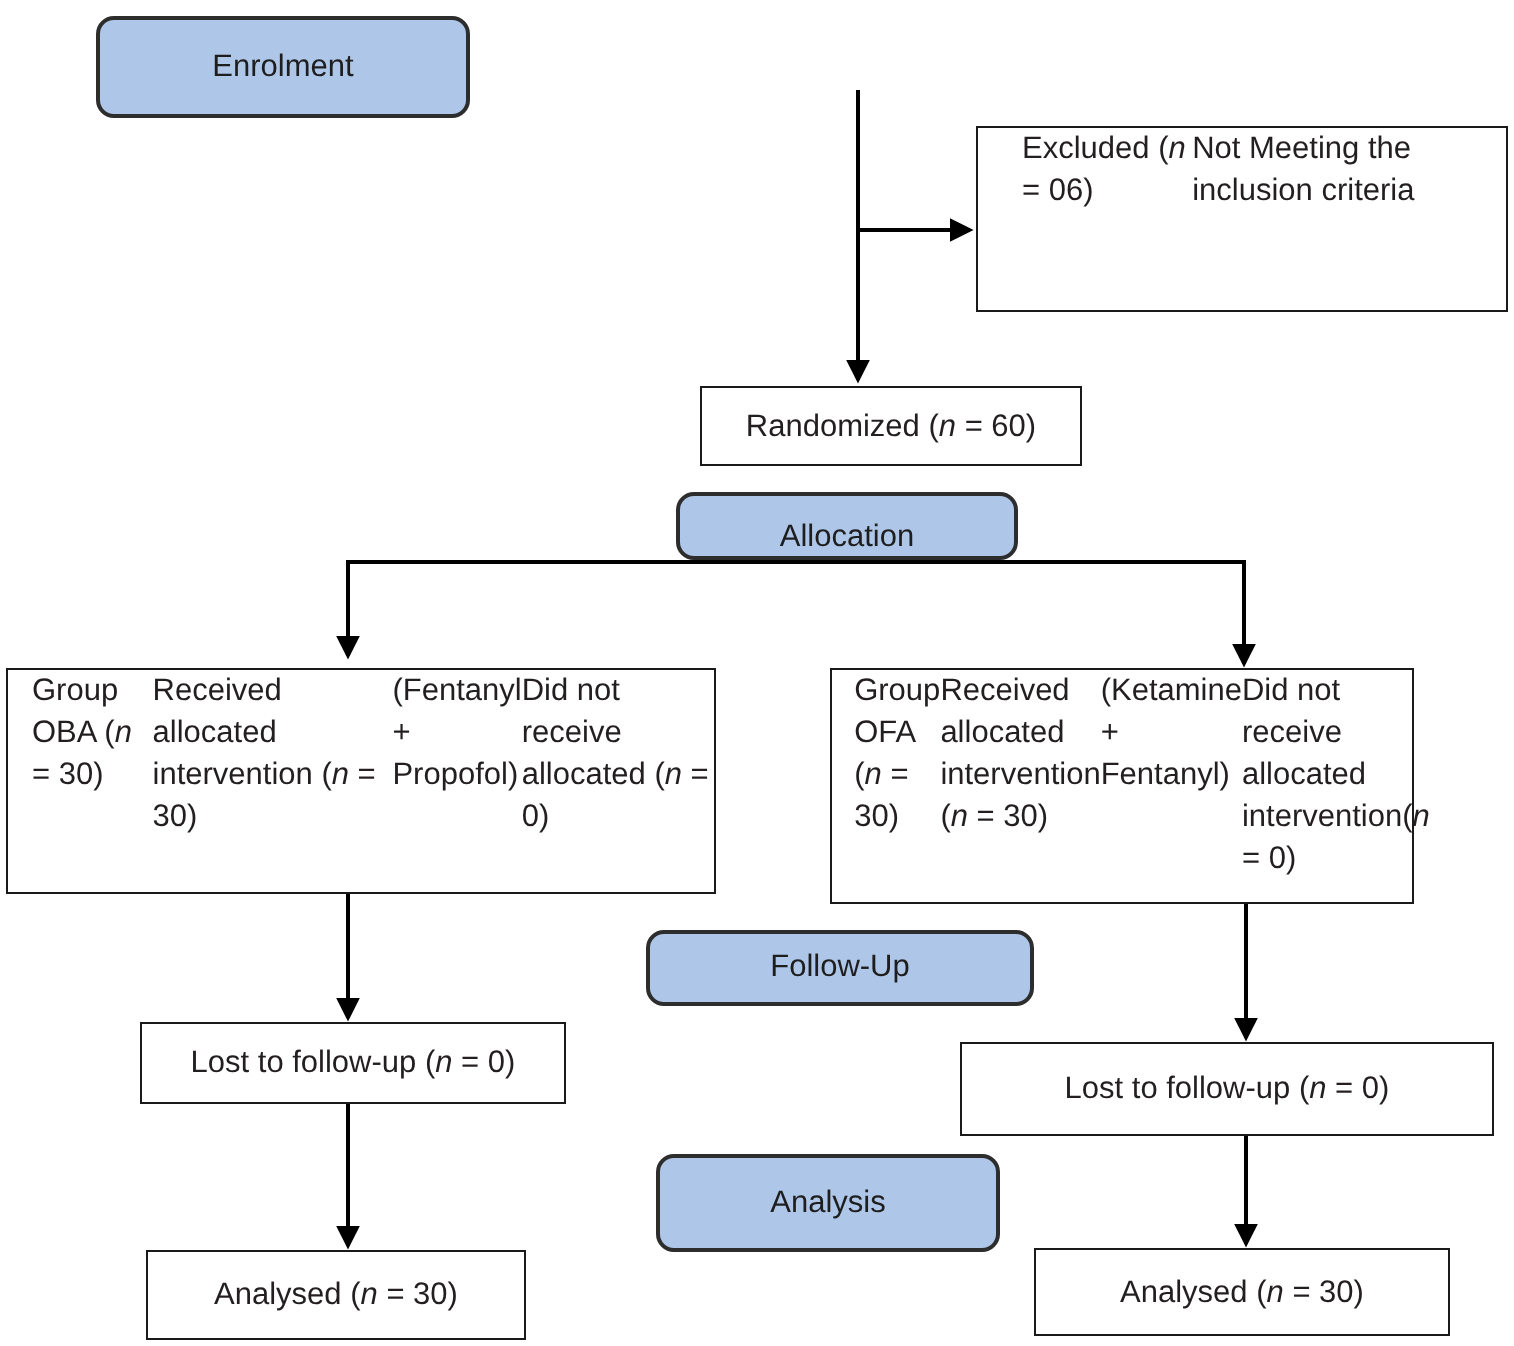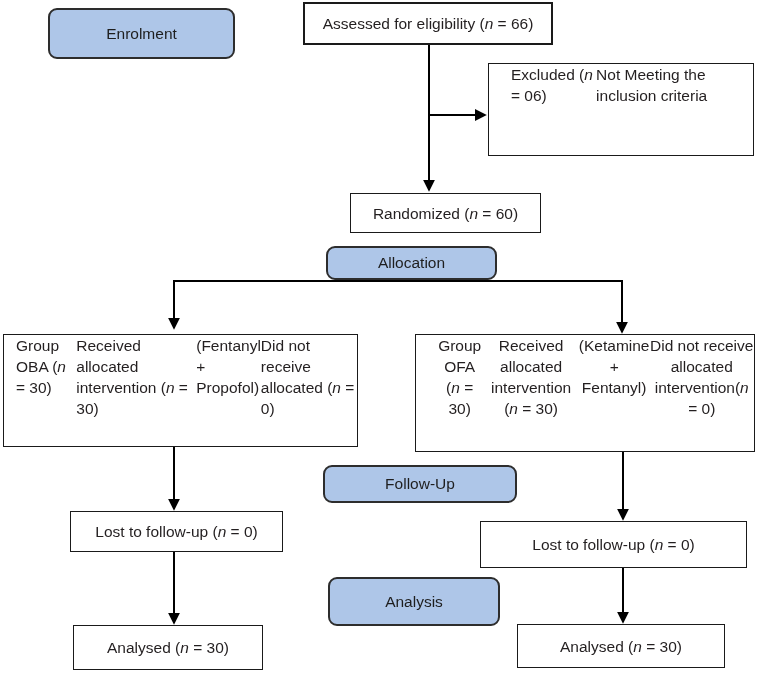--- a/index.html
+++ b/index.html
@@ -63,51 +63,48 @@
     <line x1="622" y1="280" x2="622" y2="332" stroke="#000000" stroke-width="2" marker-end="url(#ah)"></line>
     <line x1="174" y1="443" x2="174" y2="509" stroke="#000000" stroke-width="2" marker-end="url(#ah)"></line>
     <line x1="174" y1="552" x2="174" y2="623" stroke="#000000" stroke-width="2" marker-end="url(#ah)"></line>
     <line x1="623" y1="452" x2="623" y2="519" stroke="#000000" stroke-width="2" marker-end="url(#ah)"></line>
     <line x1="623" y1="568" x2="623" y2="622" stroke="#000000" stroke-width="2" marker-end="url(#ah)"></line>
   </svg>
 
   <div class="stage" style="left:48px; top:8px; width:187px; height:51px;">
     <span>Enrolment</span>
   </div>
-  <div class="stage" style="left:326px; top:246px; width:171px; height:34px;">
+  <div class="stage" style="left:338px; top:246px; width:171px; height:34px;align-items:flex-end;">
     <span>Allocation</span>
   </div>
   <div class="stage" style="left:323px; top:465px; width:194px; height:38px;">
     <span>Follow-Up</span>
   </div>
   <div class="stage" style="left:328px; top:577px; width:172px; height:49px;">
     <span>Analysis</span>
   </div>
 
-  <div class="box" style="left:303px; top:2px; width:250px; height:43px; border-width:2px;">
-    <span class="line">Assessed for eligibility (<i>n</i> = 66)</span>
-  </div>
 
   <div class="box leftalign" style="left:488px; top:63px; width:266px; height:93px; padding-left:22px;">
     <span class="line">Excluded (<i>n</i> = 06)</span>
     <span class="line">Not Meeting the inclusion criteria</span>
   </div>
 
   <div class="box" style="left:337px; top:193px; width:191px; height:40px;margin-left:13px;">
     <span class="line">Randomized (<i>n</i> = 60)</span>
   </div>
 
   <div class="box leftalign" style="left:3px; top:334px; width:355px; height:113px; padding-left:12px;">
     <span class="line">Group OBA (<i>n</i> = 30)</span>
     <span class="line">Received allocated intervention (<i>n</i> = 30)</span>
     <span class="line">(Fentanyl + Propofol)</span>
     <span class="line">Did not receive allocated (<i>n</i> = 0)</span>
   </div>
 
-  <div class="box leftalign" style="left:415px; top:334px; width:340px; height:118px; padding-left:20px;text-align:center;">
+  <div class="box leftalign" style="left:415px; top:334px; width:292px; height:118px; padding-left:20px;">
     <span class="line">Group OFA (<i>n</i> = 30)</span>
     <span class="line">Received allocated intervention (<i>n</i> = 30)</span>
     <span class="line">(Ketamine + Fentanyl)</span>
     <span class="line">Did not receive allocated intervention(<i>n</i> = 0)</span>
   </div>
 
   <div class="box" style="left:70px; top:511px; width:213px; height:41px;">
     <span class="line">Lost to follow-up (<i>n</i> = 0)</span>
   </div>
 

